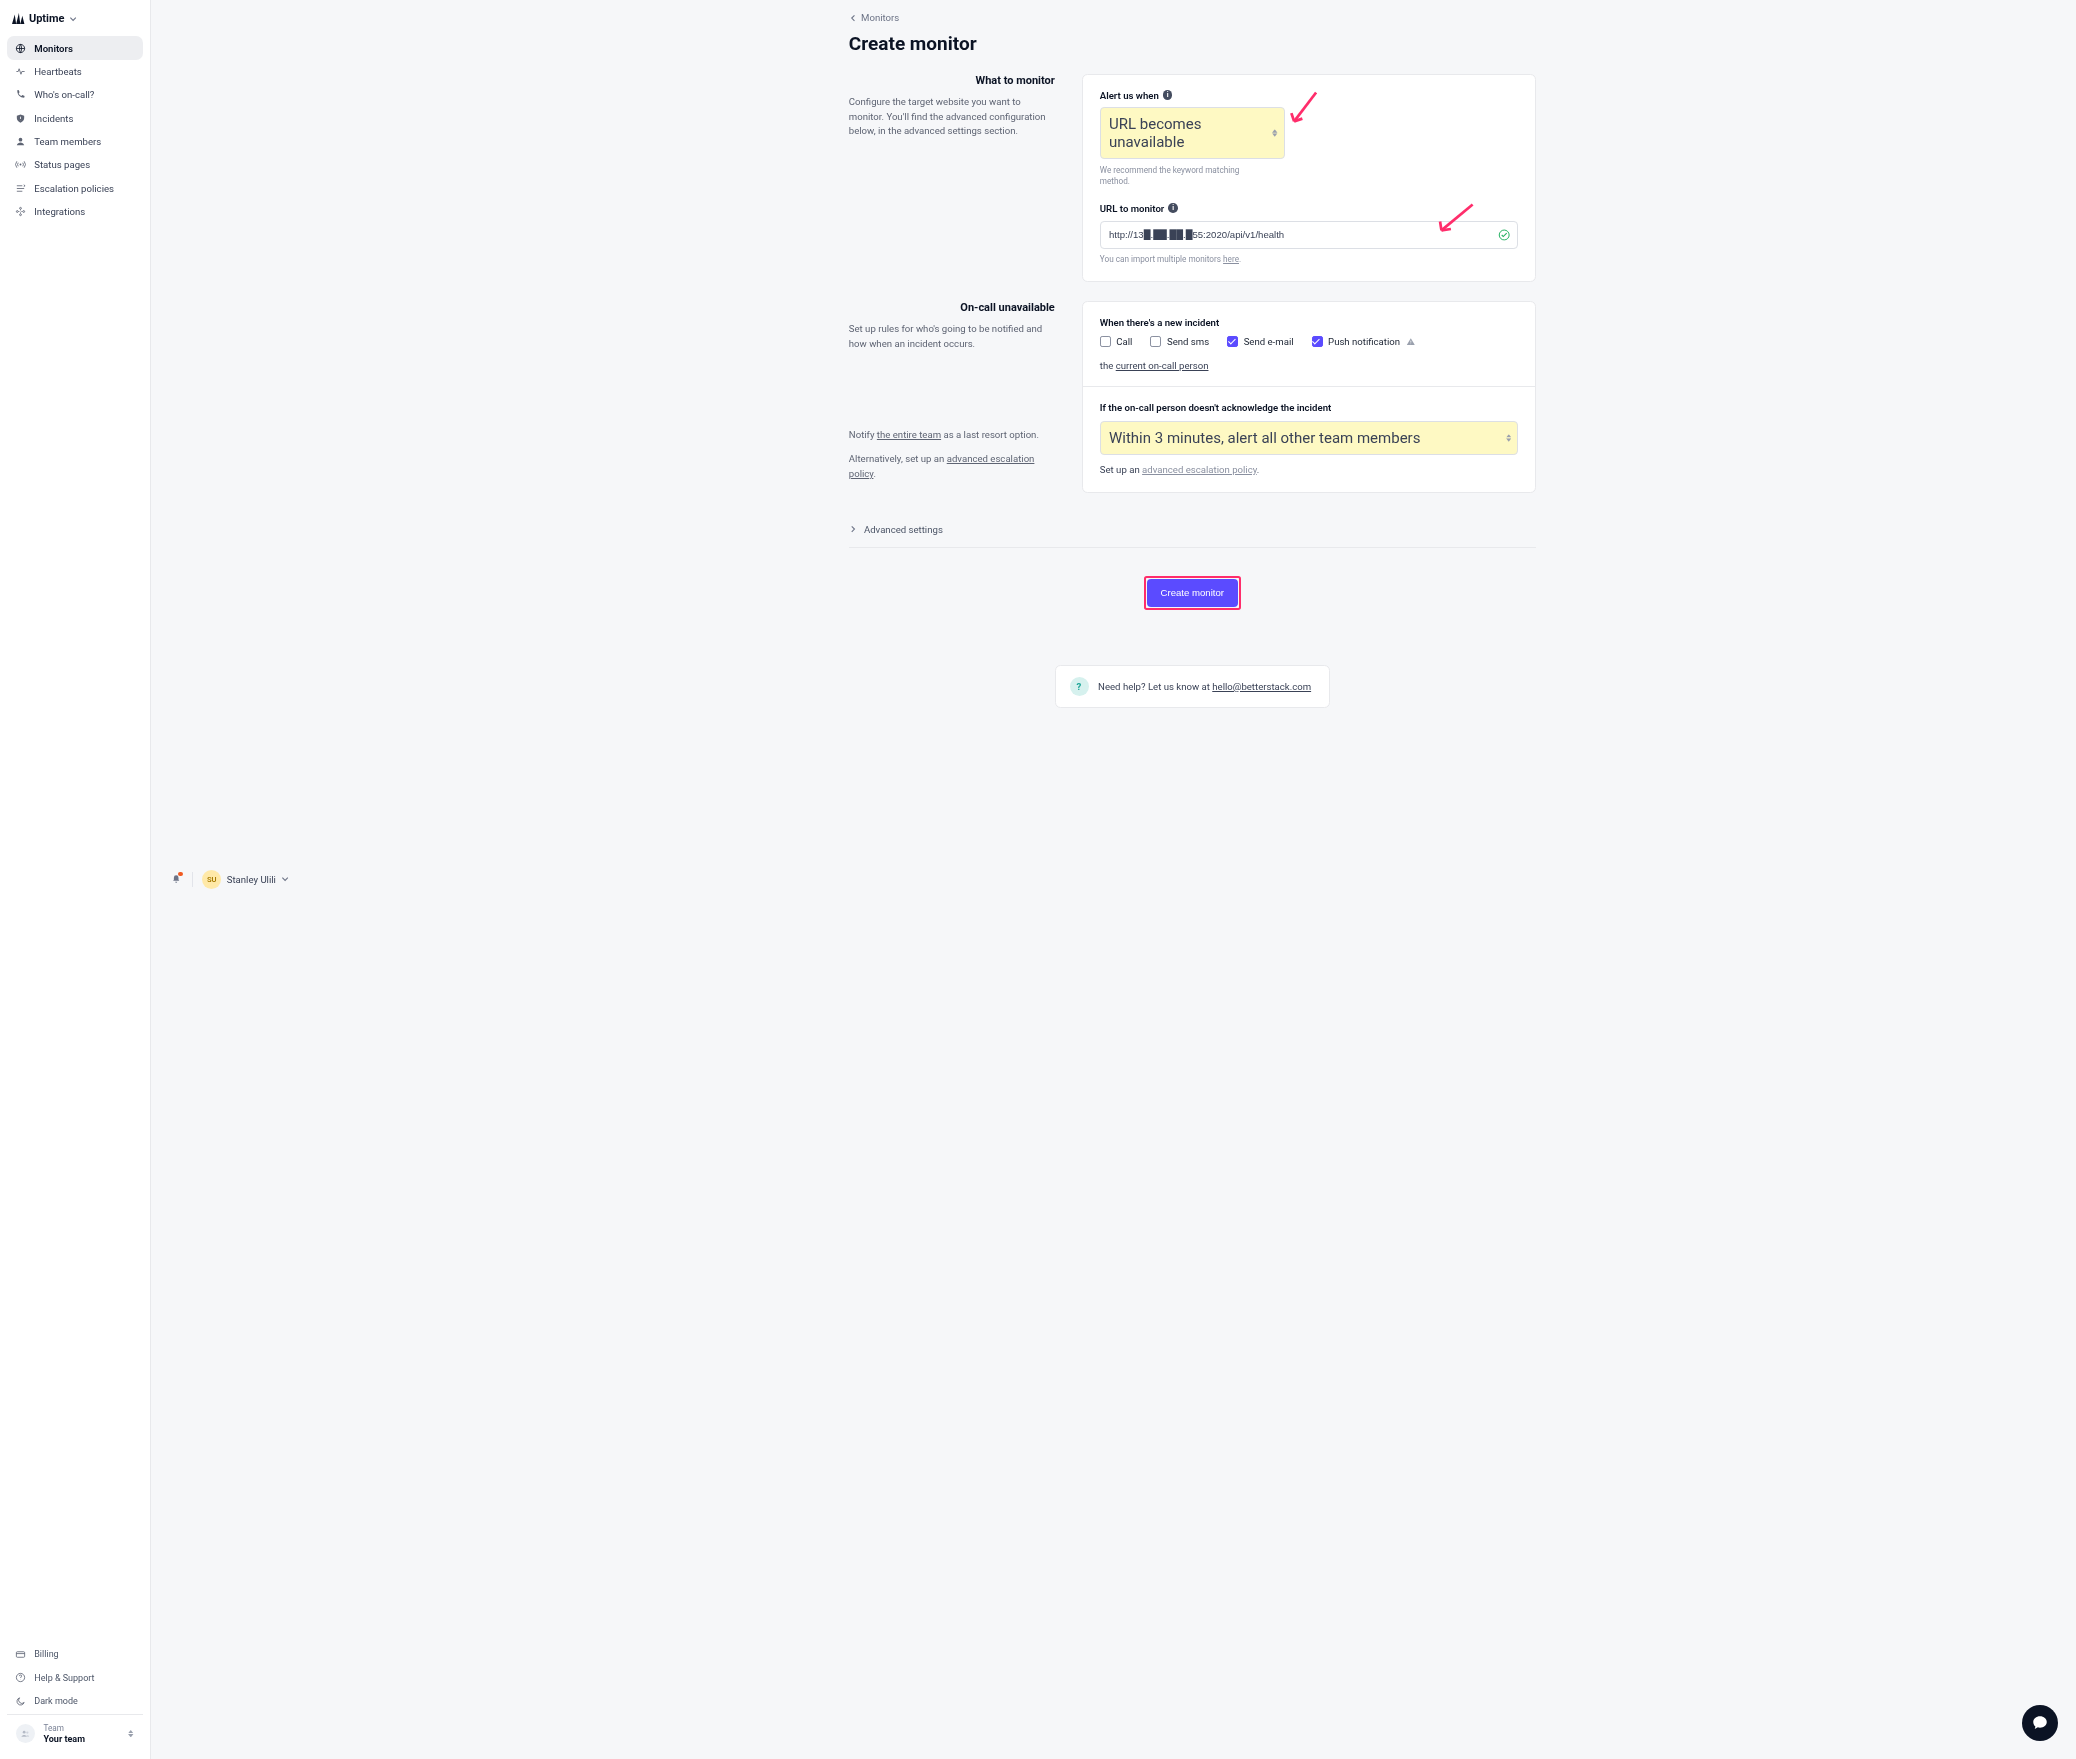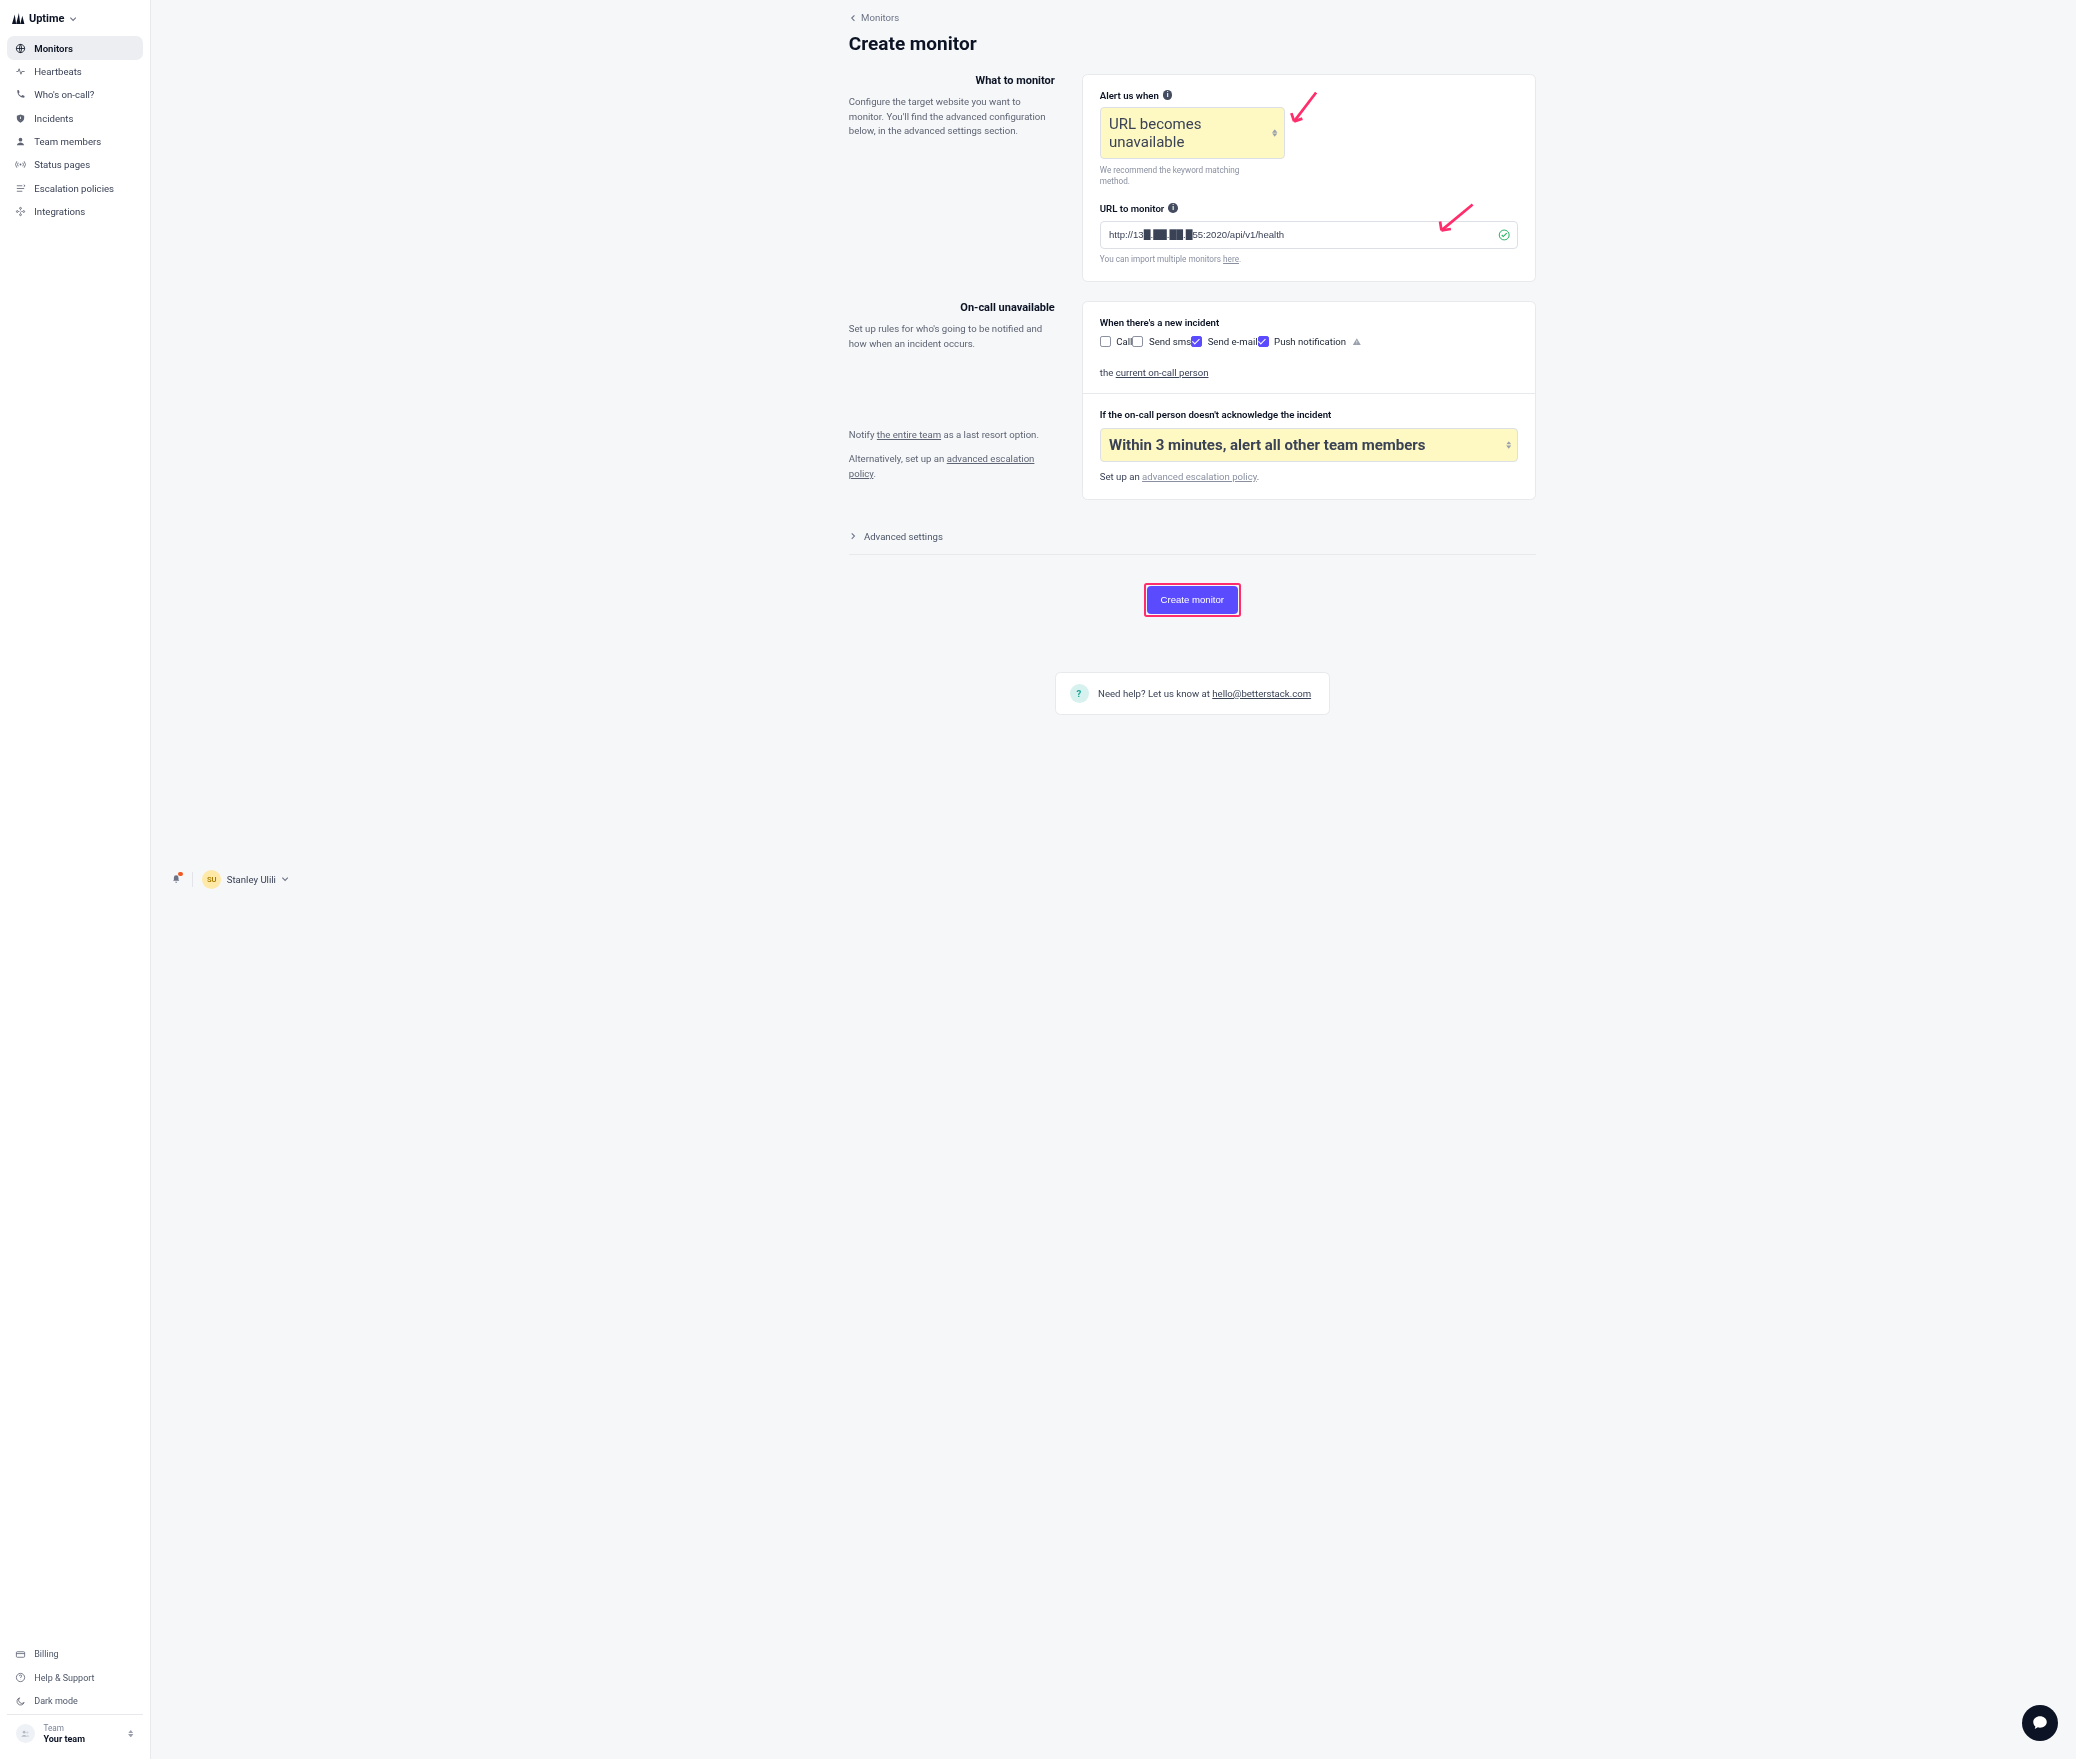--- a/index.html
+++ b/index.html
@@ -36,28 +36,28 @@
 .section-left p { font-size: 9.6px; color: #5e6473; line-height: 1.55; }
 .section-left a { color: #5e6473; text-decoration: underline; }
 .card { flex: 1; background: #fff; border: 0.7px solid #e8e9ec; border-radius: 5.5px; }
 .card-pad { padding: 15px 16.5px; }
 .card-divider { border-top: 0.7px solid #e8e9ec; }
 .label-row { display: flex; align-items: center; gap: 4.1px; margin-bottom: 6.9px; }
 .label { font-size: 9.6px; font-weight: 600; color: #0b1324; }
 .info-icon { width: 9.6px; height: 9.6px; border-radius: 50%; background: #444c5f; color: #fff; font-size: 6.9px; font-weight: 700; display: inline-flex; align-items: center; justify-content: center; }
 .select-wrap { position: relative; width: 185px; }
 .select, .input, .select-full { width: 100%; border: 0.7px solid #dcdfe5; border-radius: 4.1px; padding: 6.9px 25px 6.9px 8.2px; font-size: 15px; color: #3a4256; background: #fef9c3; }
-.select-full-wrap { position: relative; font-weight: bold; }
+.select-full-wrap { position: relative; }
 .stepper-icons { position: absolute; right: 6.9px; top: 50%; transform: translateY(-50%); display: flex; flex-direction: column; gap: 0.7px; color: #9aa0ad; }
 .helper { font-size: 8.2px; color: #8a90a0; margin-top: 5.5px; line-height: 1.4; }
 .helper a { color: #8a90a0; text-decoration: underline; }
 .url-wrap { position: relative; }
 .url-input { width: 100%; border: 0.7px solid #dcdfe5; border-radius: 4.1px; padding: 7.6px 30px 7.6px 8.2px; font-size: 9.6px; color: #3a4256; }
 .check-badge { position: absolute; right: 8.2px; top: 50%; transform: translateY(-50%); width: 12.4px; height: 12.4px; }
-.checkbox-row { display: flex; align-items: flex-start; margin-top: 8.2px; margin-bottom: 20px; flex-wrap: wrap; }
+.checkbox-row { display: flex; gap: 18px; align-items: flex-start; margin-top: 8.2px; margin-bottom: 13px; flex-wrap: wrap; }
 .cb { display: flex; align-items: center; gap: 5.5px; font-size: 9.6px; color: #1c2433; }
 .cb-box { width: 11px; height: 11px; border: 1.1px solid #8a90a0; border-radius: 2.1px; display: inline-flex; align-items: center; justify-content: center; background: #fff; }
 .cb-box.checked { background: #5b4bff; border-color: #5b4bff; }
 .cb-box.checked::after { content: ""; width: 6.2px; height: 3.4px; border-left: 1.4px solid #fff; border-bottom: 1.4px solid #fff; transform: rotate(-45deg) translate(0px,-0.7px); }
 .text-link { color: #3a4256; text-decoration: underline; }
 .adv-row { display: flex; align-items: center; gap: 6.9px; padding: 12.4px 0; border-bottom: 0.7px solid #e8e9ec; color: #4c5567; font-size: 9.6px; cursor: pointer; }
 .submit-row { display: flex; justify-content: center; margin-top: 27.5px; }
 .annot-box { border: 2.7px solid #ff2d6b; border-radius: 2.7px; padding: 1.4px; display: inline-block; }
 .btn-primary { background: #5b4bff; color: #fff; border: none; border-radius: 4.1px; padding: 8.2px 13.7px; font-size: 9.6px; font-weight: 500; cursor: pointer; }
 .help-card { width: 275px; margin: 55px auto 0; background: #fff; border: 0.7px solid #e8e9ec; border-radius: 5.5px; padding: 11px 13.7px; display: flex; align-items: center; gap: 9.6px; font-size: 9.6px; color: #3a4256; }

